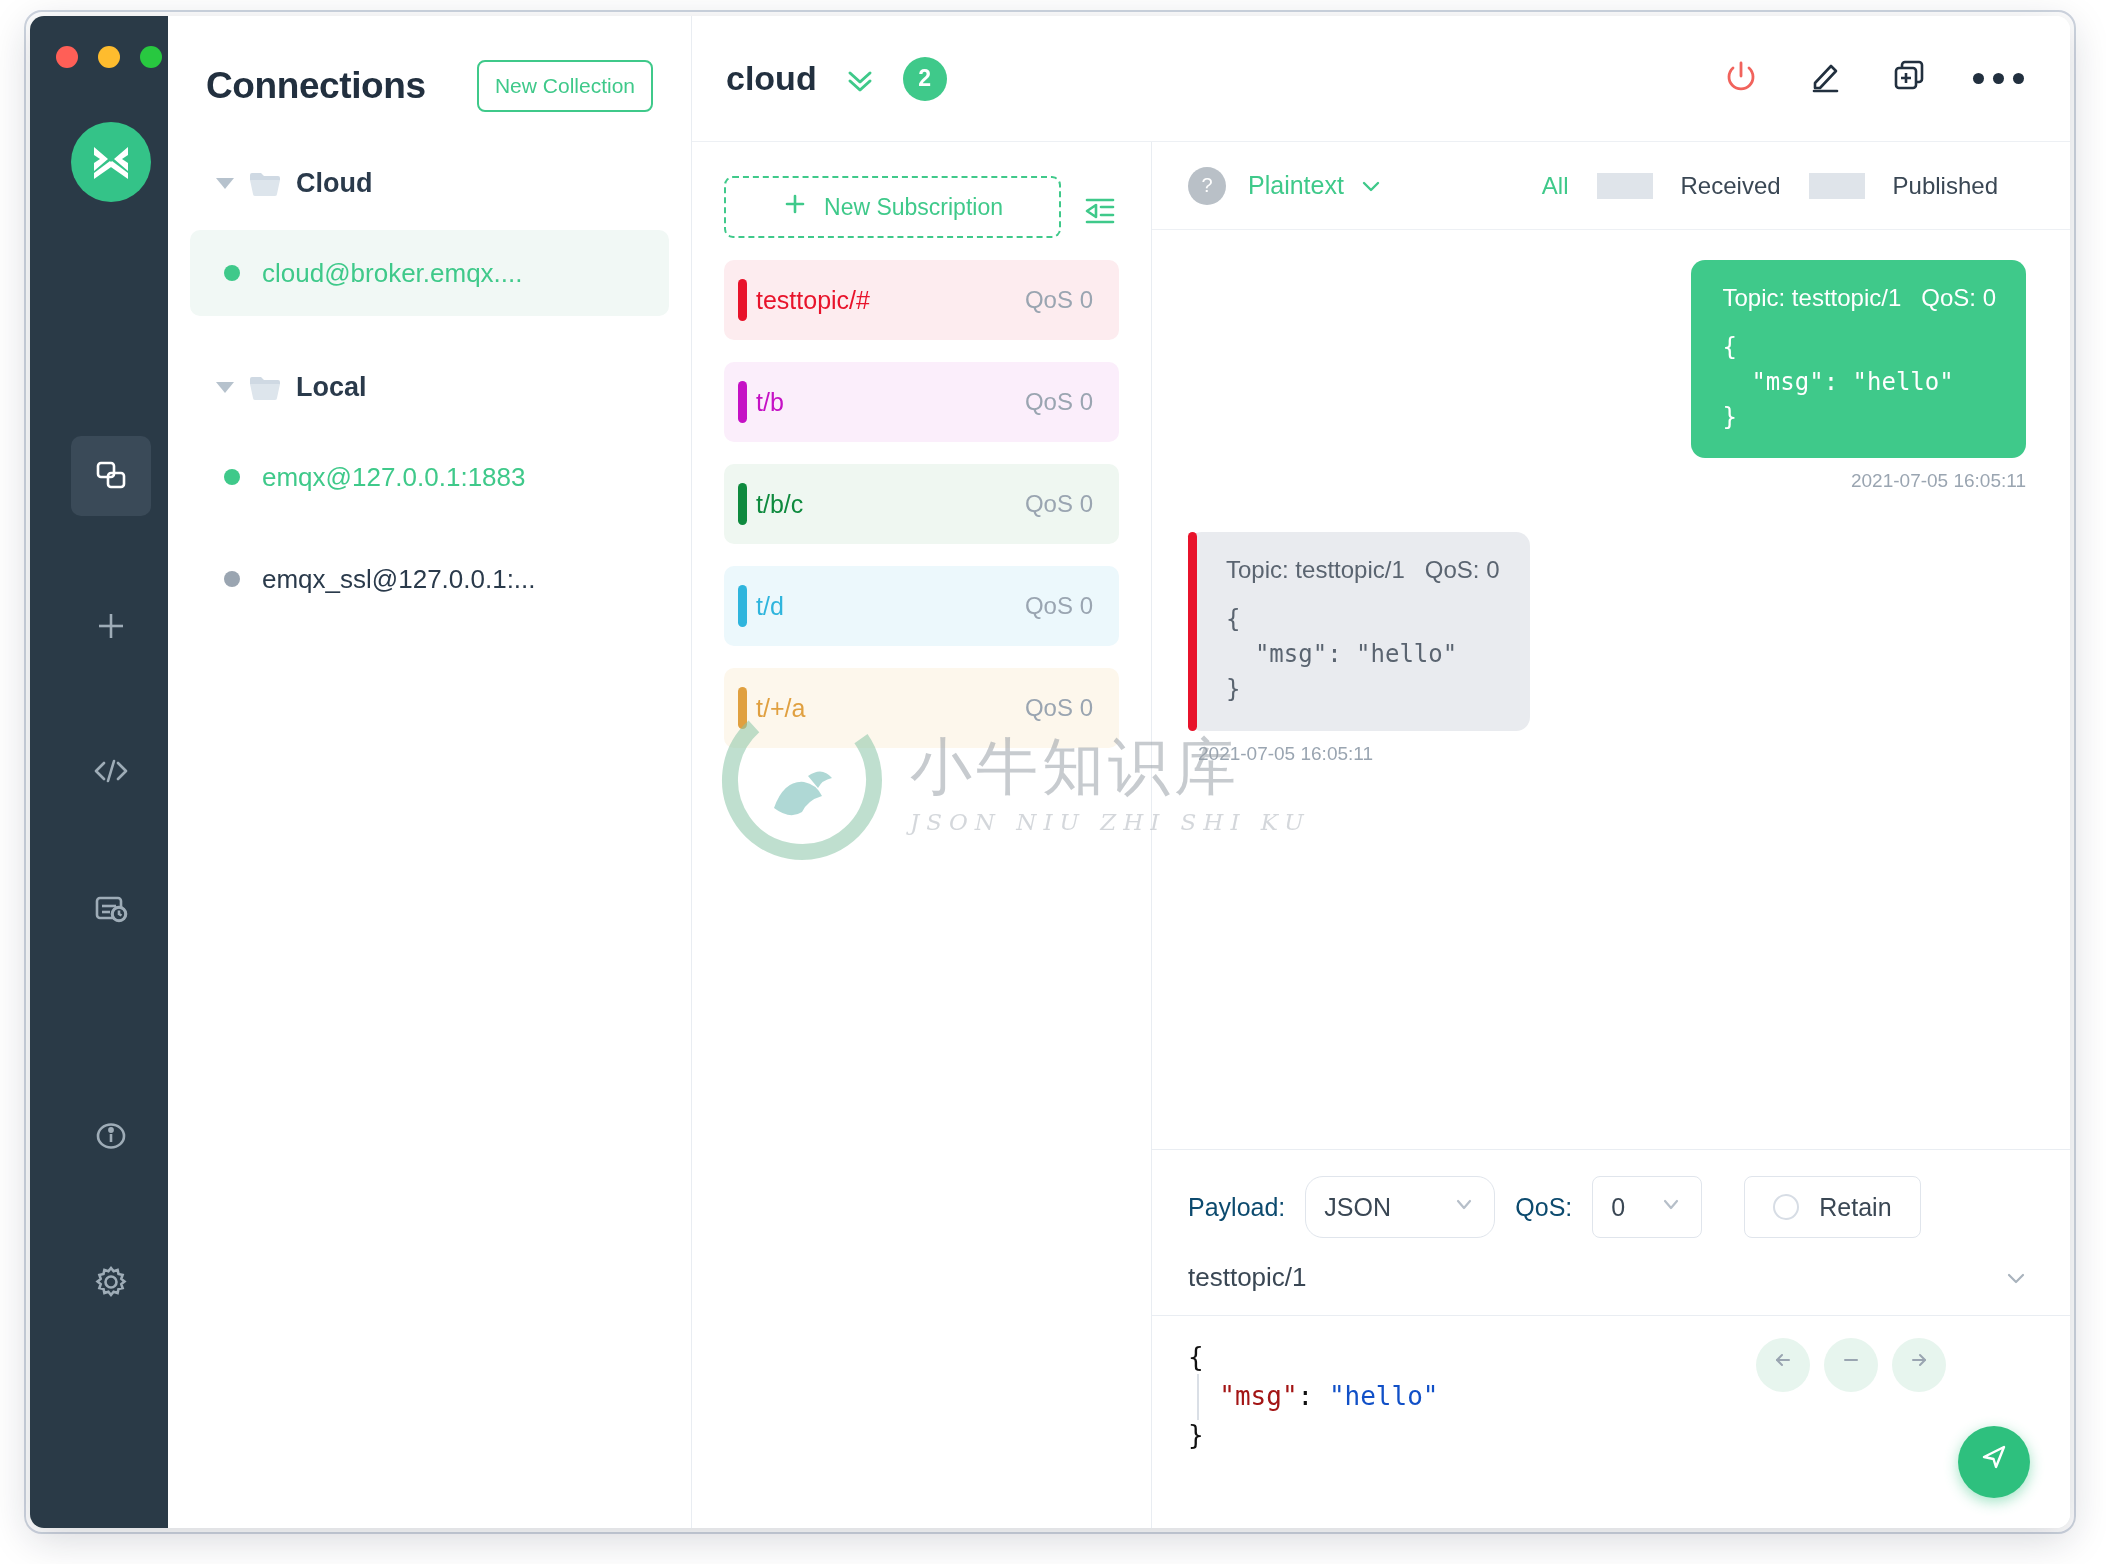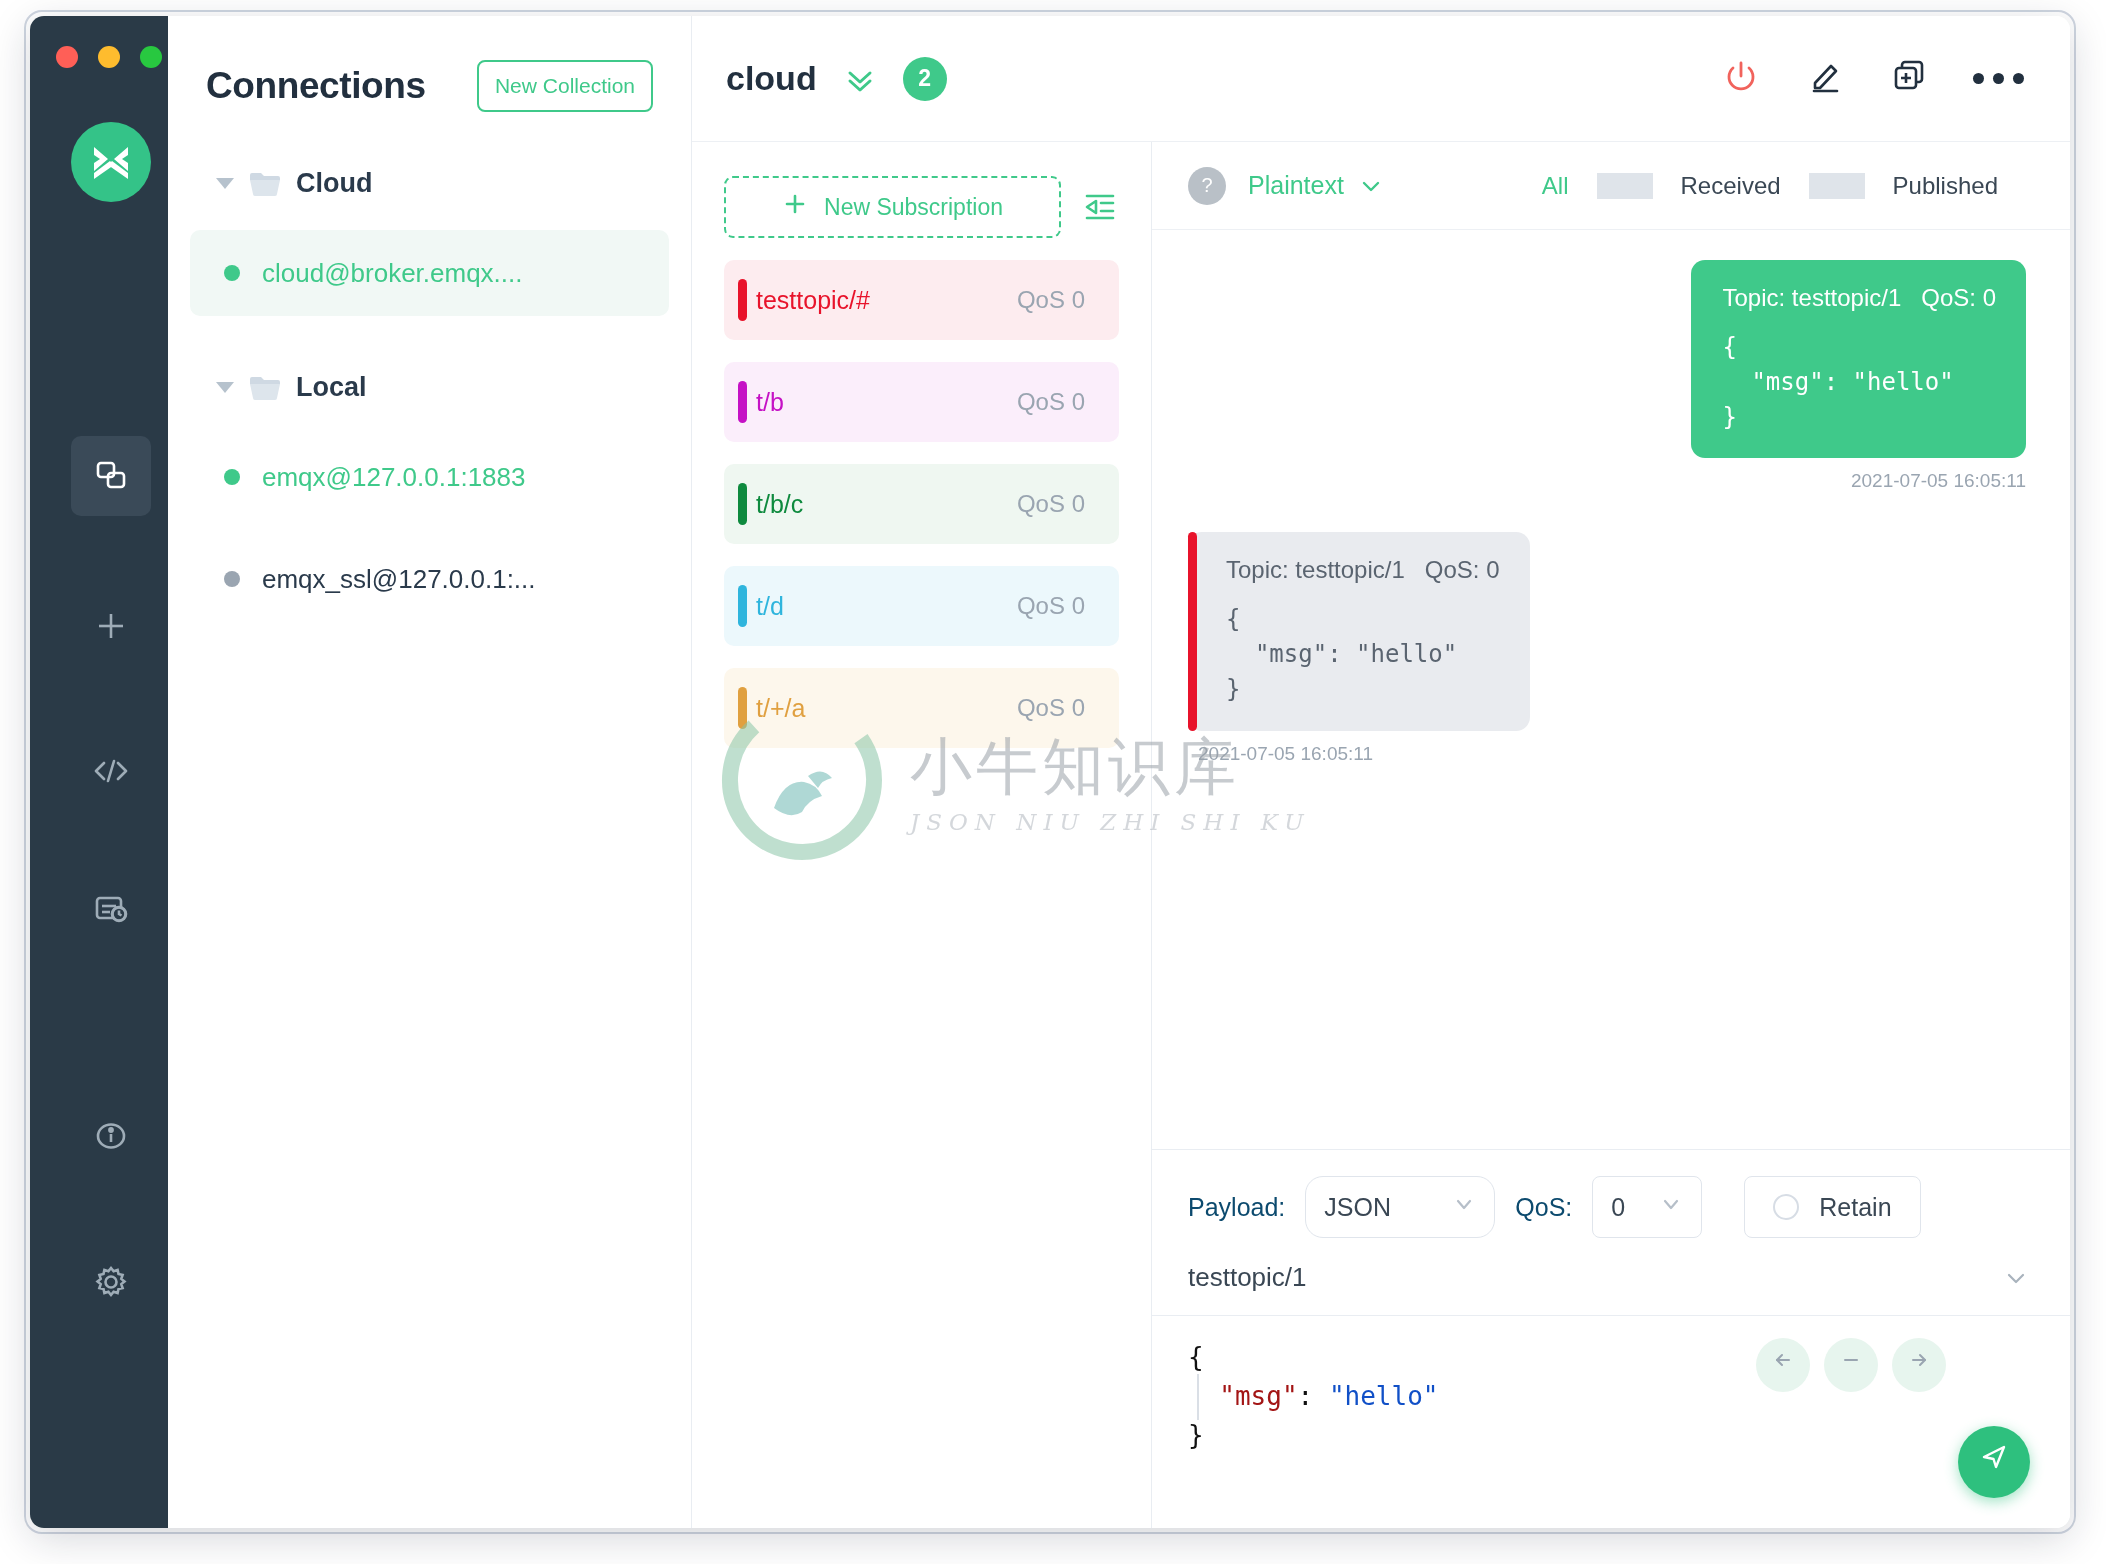--- a/index.html
+++ b/index.html
@@ -135,34 +135,34 @@
 
   .body-row { flex: 1 1 auto; display: flex; min-height: 0; }
 
   
   .subs {
     width: 460px; flex: 0 0 460px;
     border-right: 1px solid #e9edf2;
     padding: 34px 32px 0 32px;
     position: relative;
   }
-  .subs-head { display: flex; align-items: flex-start; gap: 20px; }
+  .subs-head { display: flex; align-items: center; gap: 20px; }
   .new-sub {
     flex: 1 1 auto;
     border: 2px dashed #3fc98a; color: #3fc98a;
     border-radius: 9px; height: 62px;
     display: flex; align-items: center; justify-content: center; gap: 16px;
     font-size: 23px; cursor: pointer; background: #fff;
   }
   .collapse-ico { margin-top: 12px; color: #3fc98a; cursor: pointer; }
 
   .sub-item {
     margin-top: 22px; height: 80px; border-radius: 10px;
     display: flex; align-items: center; position: relative;
-    padding-left: 32px; padding-right: 34px; cursor: pointer;
+    padding-left: 32px; padding-right: 26px; cursor: pointer;
   }
   .sub-bar { position: absolute; left: 14px; top: 19px; width: 9px; height: 42px; border-radius: 5px; }
   .sub-topic { font-size: 25px; }
   .sub-qos { margin-left: auto; font-size: 24px; color: #9aa5b1; }
 
   
   .msgs { flex: 1 1 auto; display: flex; flex-direction: column; min-width: 0; }
   .msg-toolbar {
     height: 88px; flex: 0 0 88px;
     display: flex; align-items: center;

